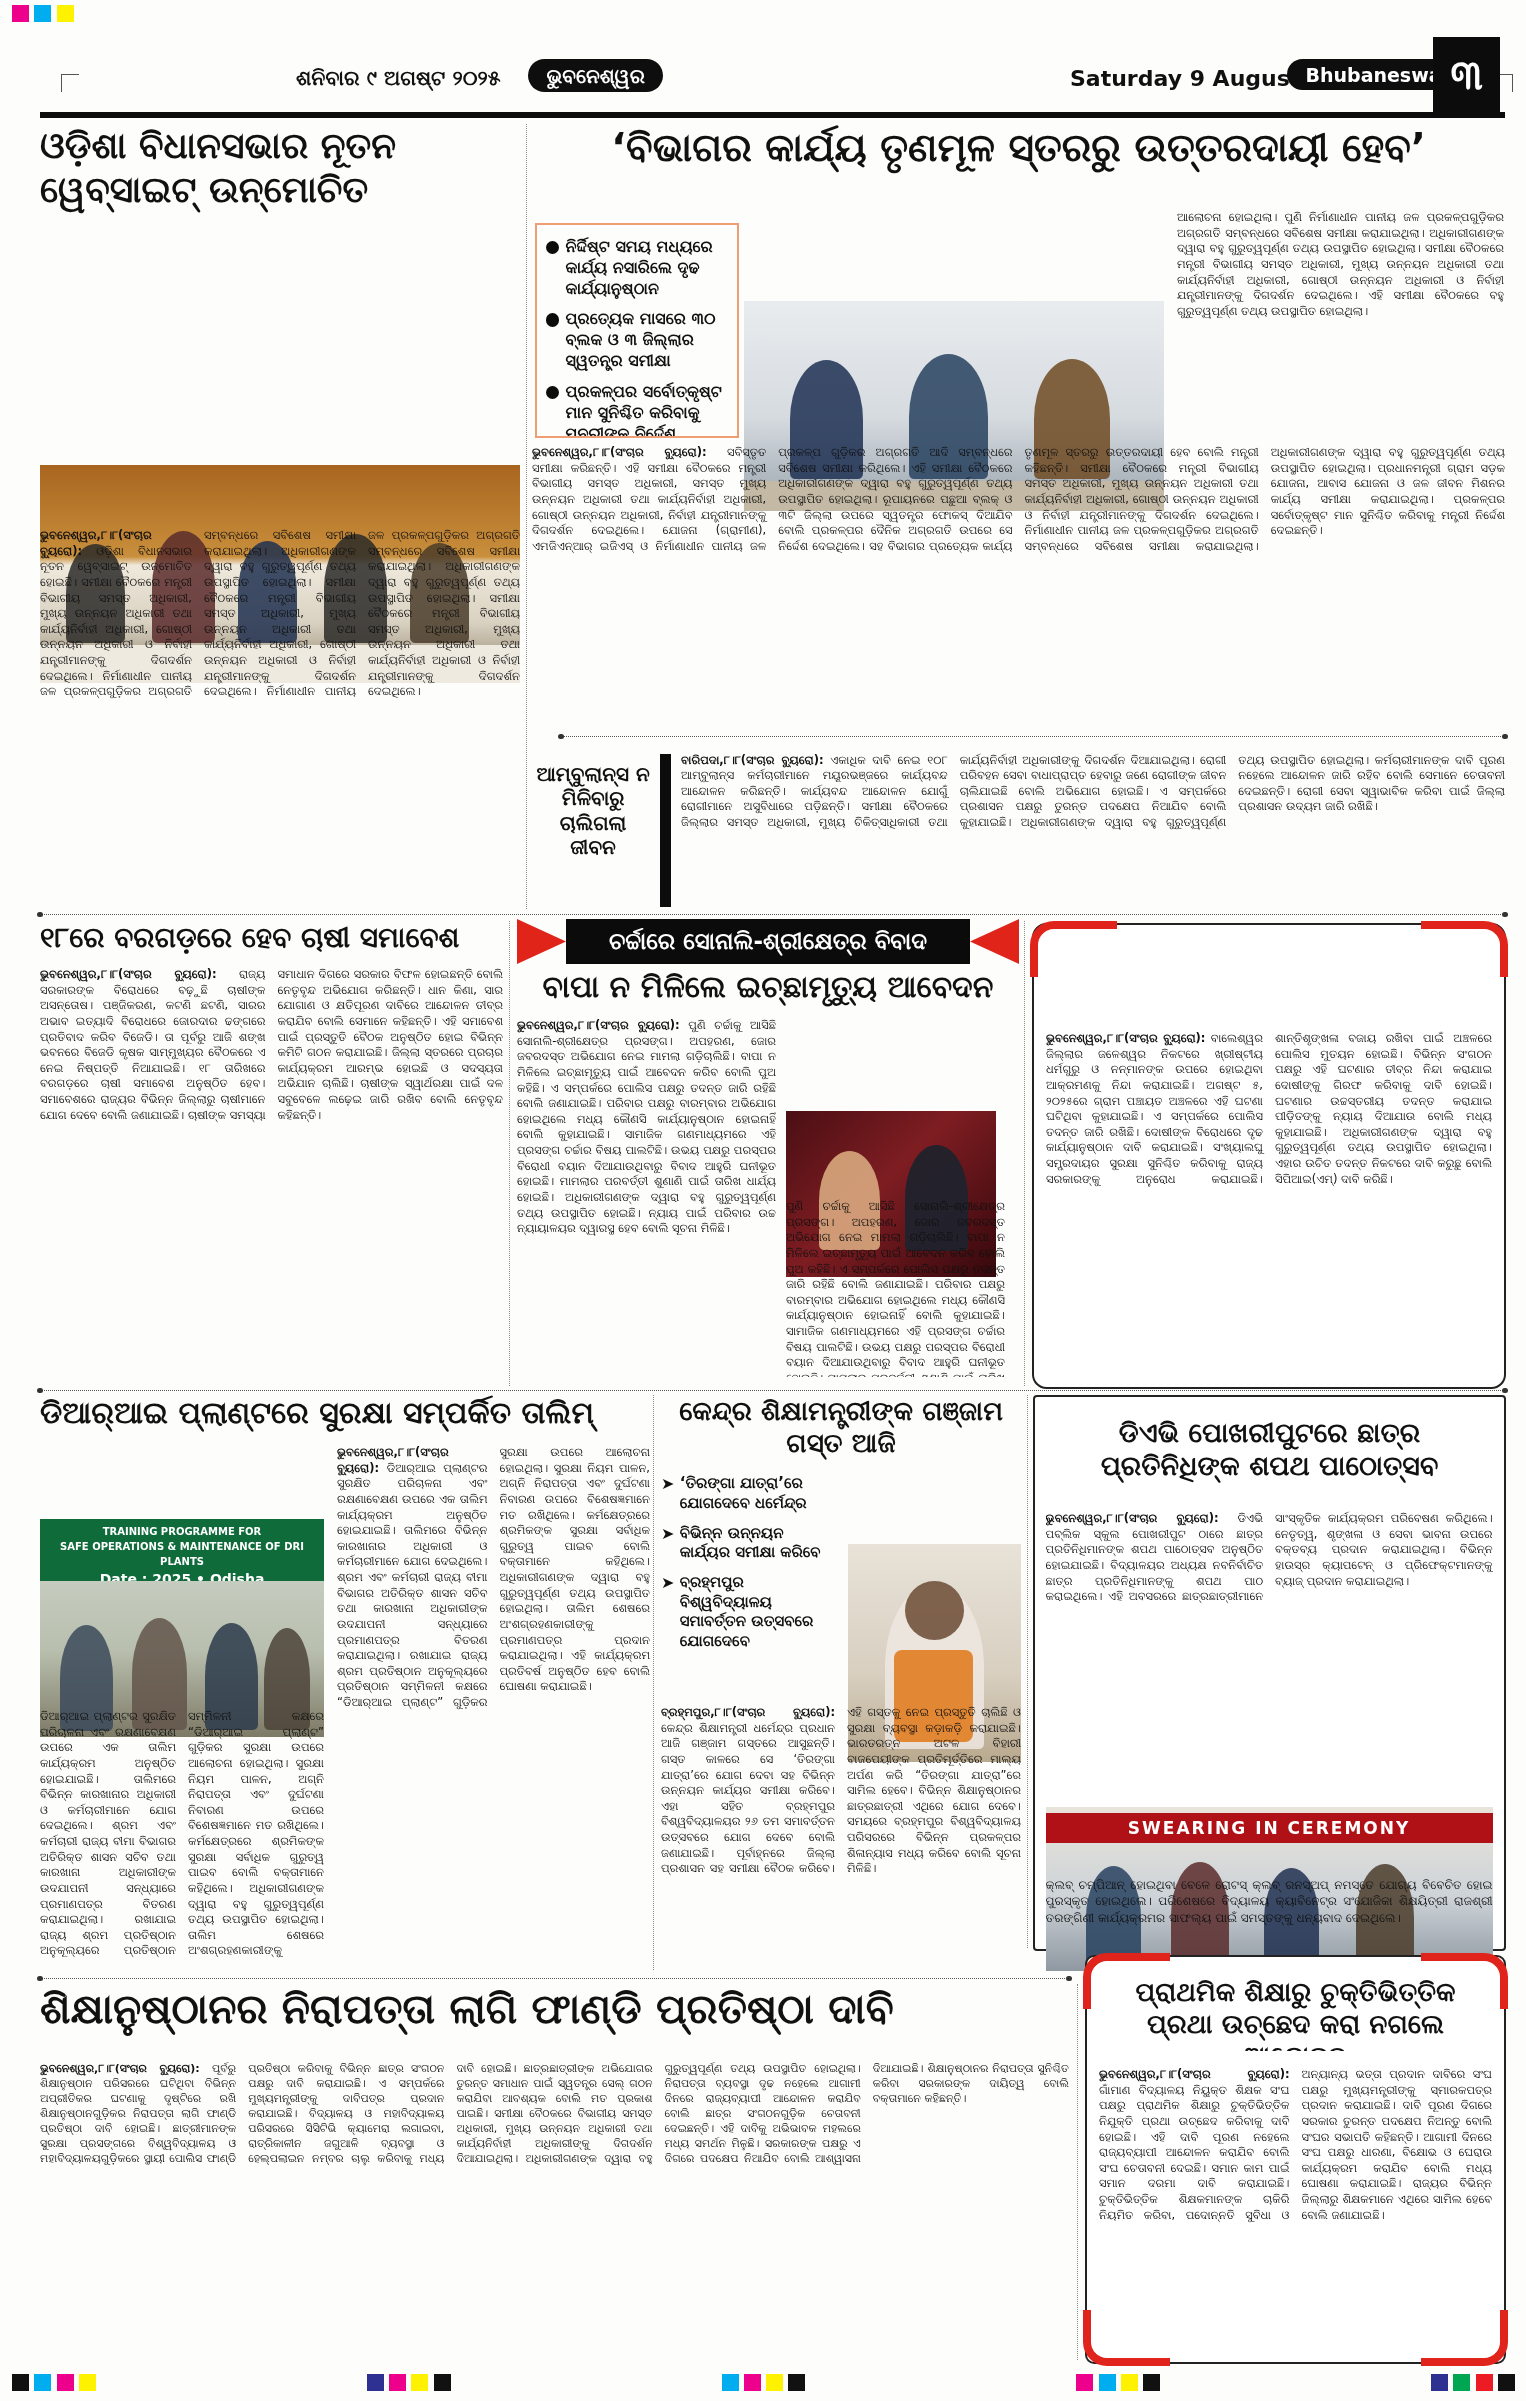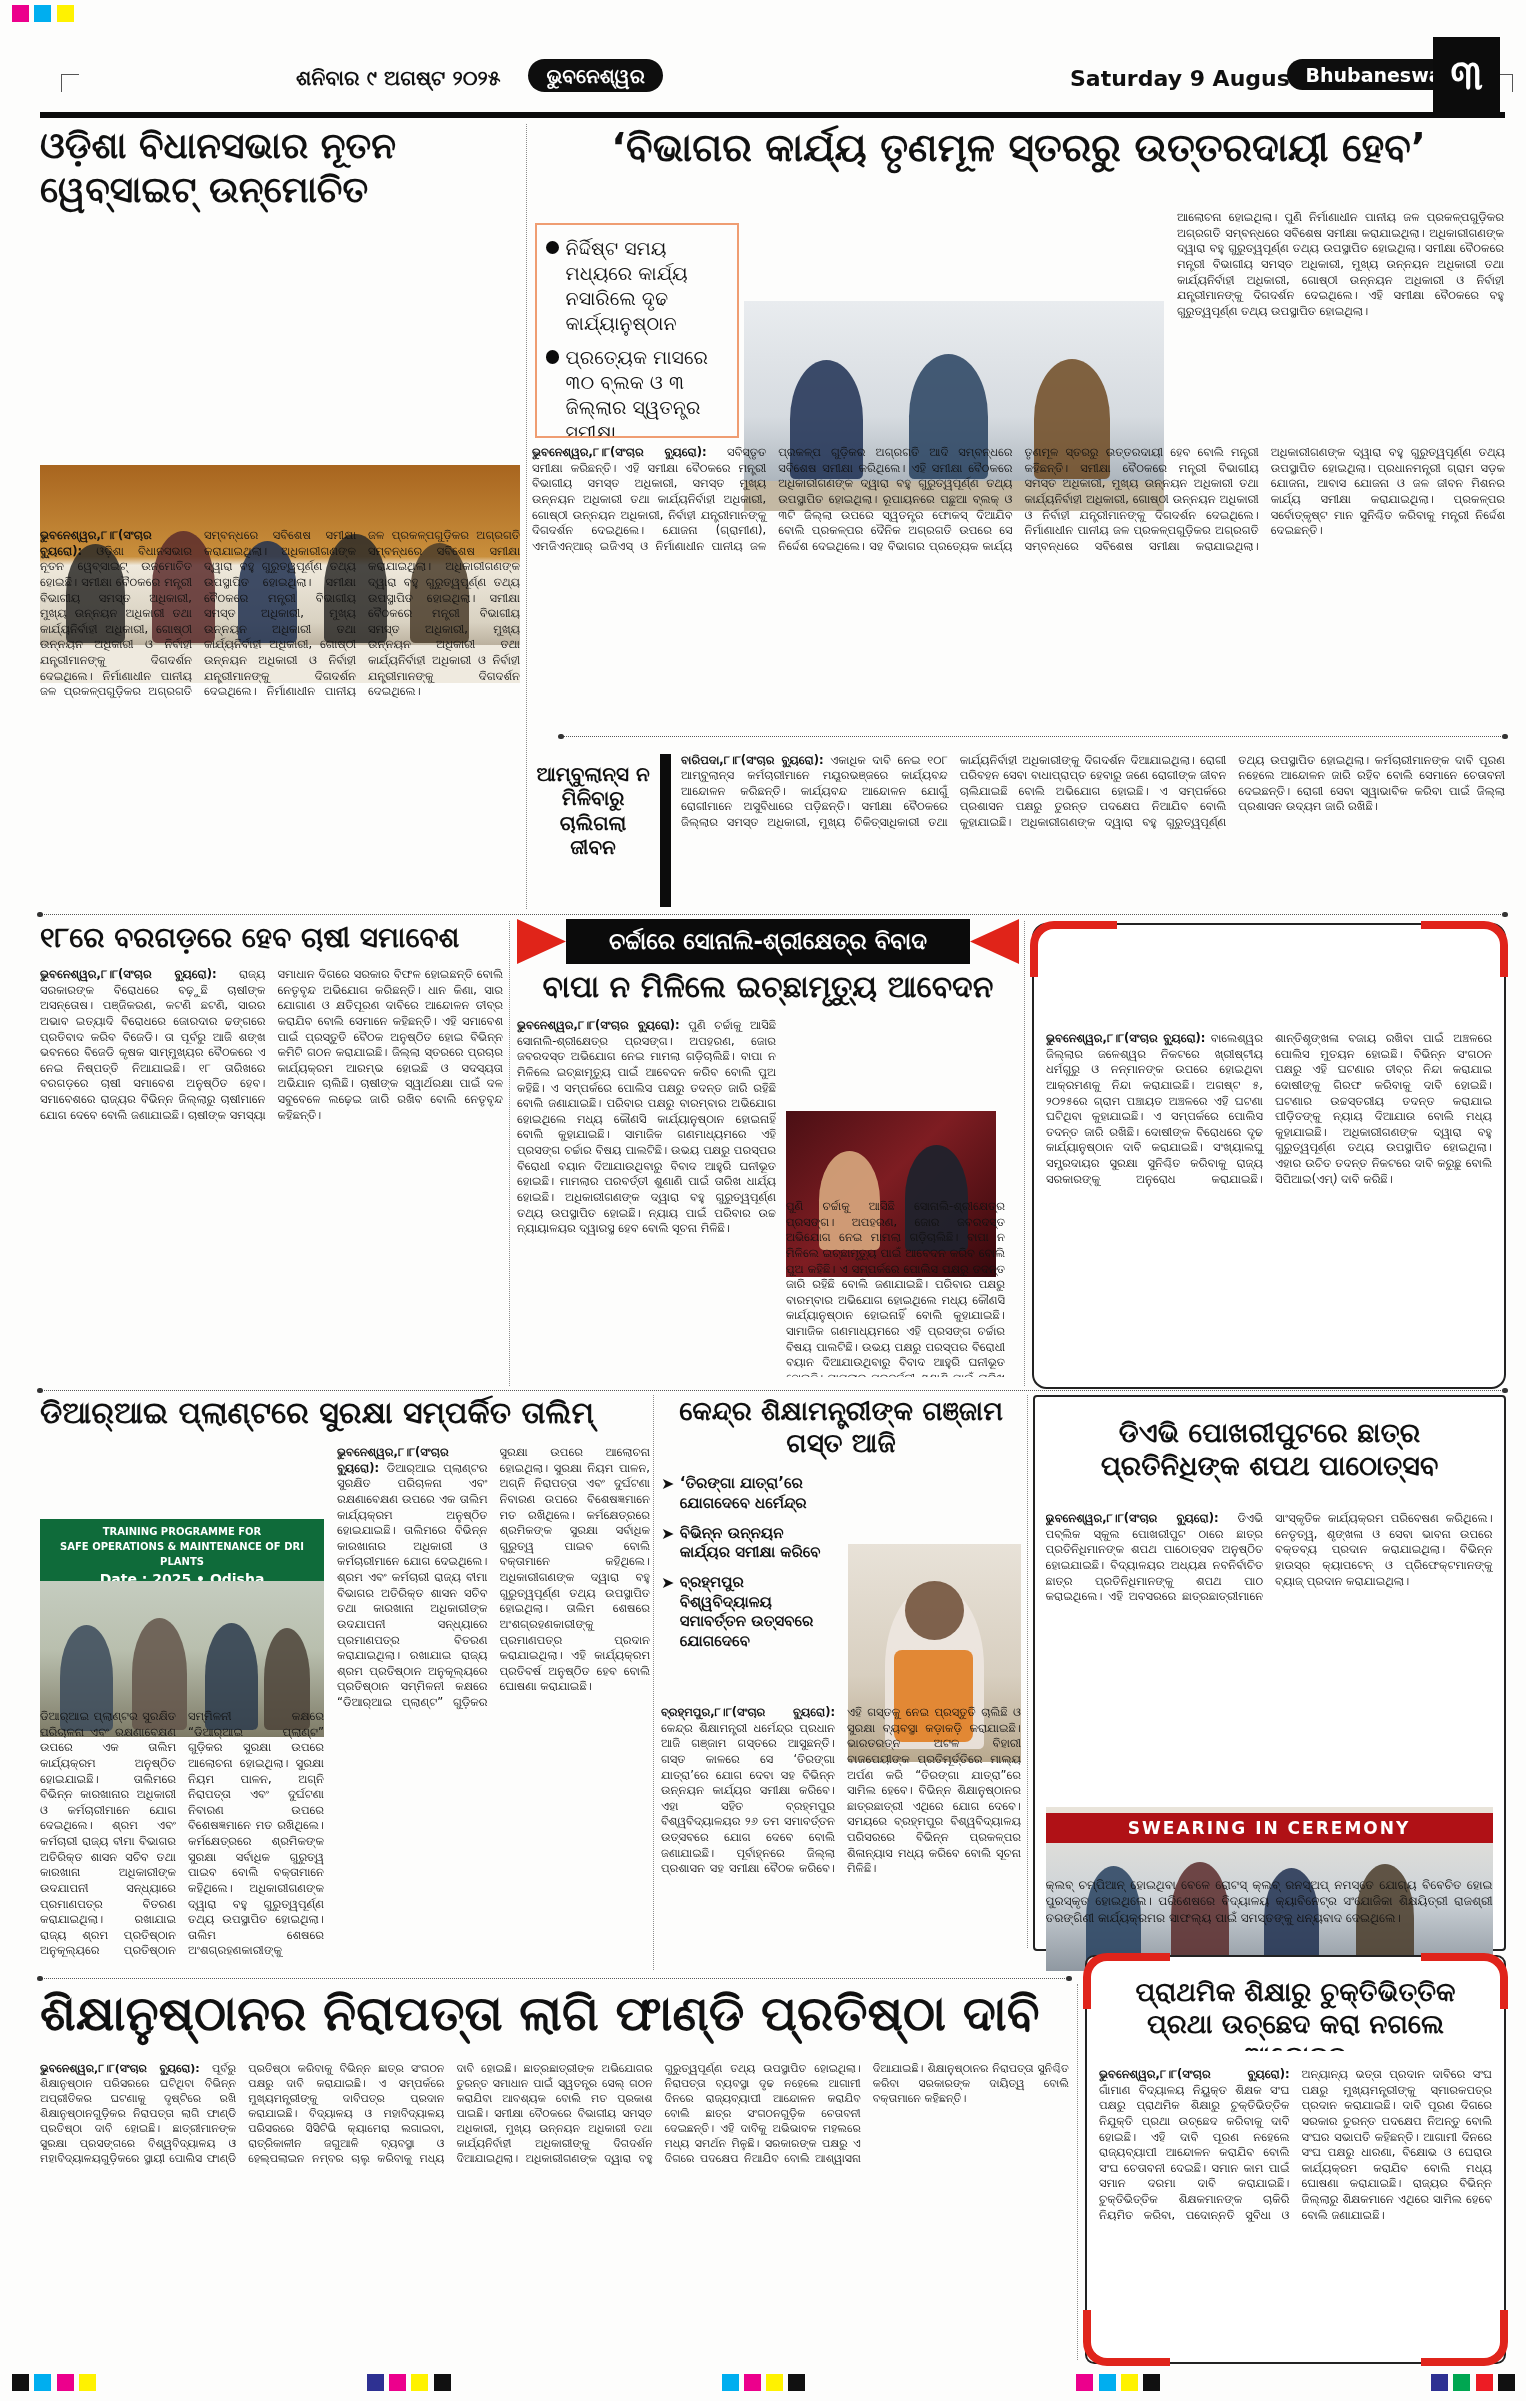--- a/index.html
+++ b/index.html
@@ -27,21 +27,21 @@
   .tri.r{clip-path:polygon(100% 0,0 50%,100% 100%)}
   .kicker-bar{flex:1;background:#0b0b0b;color:#fff;font-weight:bold;font-size:23px;
               display:flex;align-items:center;justify-content:center;overflow:hidden}
   .boxed{border:2px solid #222;border-radius:14.5px;background:#fff}
   .rc{position:absolute;width:79px;height:48px;border-color:#e0241b;border-style:solid}
   .rc.tl{top:-4px;left:-4px;border-width:8.6px 0 0 8.6px;border-top-left-radius:24px}
   .rc.tr{top:-4px;right:-4px;border-width:8.6px 8.6px 0 0;border-top-right-radius:24px}
   .rc.bl{bottom:-4px;left:-4px;border-width:0 0 8.6px 8.6px;border-bottom-left-radius:24px}
   .rc.br{bottom:-4px;right:-4px;border-width:0 8.6px 8.6px 0;border-bottom-right-radius:24px}
   .bullet-box{border:2px solid #ef9d72;padding:10.6px 9.2px;overflow:hidden}
-  .bullet-box .bi{font-size:19px;font-weight:normal;line-height:1.32;margin-bottom:9.2px;display:flex;gap:6.6px}
+  .bullet-box .bi{font-size:16px;font-weight:bold;line-height:1.32;margin-bottom:9.2px;display:flex;gap:6.6px}
   .bullet-box .dot{flex:0 0 auto;width:13.2px;height:13.2px;border-radius:50%;background:#0c0c0c;margin-top:5.3px}
   .arrow-li{font-size:15px;font-weight:bold;line-height:1.3;margin-bottom:10.6px;display:flex;gap:5.3px}
   .arrow-li .ar{flex:0 0 auto;font-size:16px}
   .sw{width:17px;height:17px;display:inline-block}
   .swgroup{display:flex;gap:5.3px}
   .ringmark{border:4px solid #e01120;border-radius:50%}
   .crop{border-left:1.3px solid #555;border-top:1.3px solid #555;width:17px;height:17px}
 </style>
 </head>
 <body>
@@ -220,21 +220,21 @@
       <div class="fig" style="left:125px;top:55px;width:58px;height:108px;background:#5a2c2c"></div>
       <div class="fig" style="left:218px;top:61px;width:55px;height:103px;background:#203050"></div>
       <div class="fig" style="left:310px;top:57px;width:58px;height:107px;background:#4a3c2a"></div>
     </div>
     <div class="bodytext abs" style="left:10.6px;top:480px;width:447px;height:63px;font-size:12px">କ୍ଲବ୍ ଚମ୍ପିଆନ୍ ହୋଇଥିବା ବେଳେ ରୋଟସ୍ କ୍ଲବ୍ ରନସ୍‌ଅପ୍ ନମସ୍ତେ ଯୋଗ୍ୟ ବିବେଚିତ ହୋଇ ପୁରସ୍କୃତ ହୋଇଥିଲେ। ପରିଶେଷରେ ବିଦ୍ୟାଳୟ କ୍ୟାବିନେଟ୍‌ର ସଂଯୋଜିକା ଶିକ୍ଷୟିତ୍ରୀ ରାଜଶ୍ରୀ ତରଙ୍ଗିଣୀ କାର୍ଯ୍ୟକ୍ରମର ସାଫଲ୍ୟ ପାଇଁ ସମସ୍ତଙ୍କୁ ଧନ୍ୟବାଦ ଦେଇଥିଲେ।</div>
   </div>
 
   <div class="abs hr-dot" style="left:40px;top:1978px;width:1029px"></div>
 
   <div class="abs" style="left:40px;top:1984px;width:1029px;height:379px">
-    <div class="headline" style="font-size:48px;height:67px;white-space:nowrap;overflow:hidden">ଶିକ୍ଷାନୁଷ୍ଠାନର ନିରାପତ୍ତା ଲାଗି ଫାଣ୍ଡି ପ୍ରତିଷ୍ଠା ଦାବି</div>
+    <div class="headline" style="font-size:41px;height:67px;white-space:nowrap;overflow:hidden">ଶିକ୍ଷାନୁଷ୍ଠାନର ନିରାପତ୍ତା ଲାଗି ଫାଣ୍ଡି ପ୍ରତିଷ୍ଠା ଦାବି</div>
     <div class="bodytext cols5 abs" style="left:0;top:78px;width:1029px;height:298px;font-size:11px">
       <span class="dateline">ଭୁବନେଶ୍ୱର,୮।୮(ସଂଚାର ବ୍ୟୁରୋ):</span><span> ପୂର୍ବରୁ ଶିକ୍ଷାନୁଷ୍ଠାନ ପରିସରରେ ଘଟିଥିବା ବିଭିନ୍ନ ଅପ୍ରୀତିକର ଘଟଣାକୁ ଦୃଷ୍ଟିରେ ରଖି ଶିକ୍ଷାନୁଷ୍ଠାନଗୁଡ଼ିକର ନିରାପତ୍ତା ଲାଗି ଫାଣ୍ଡି ପ୍ରତିଷ୍ଠା ଦାବି ହୋଇଛି। ଛାତ୍ରୀମାନଙ୍କ ସୁରକ୍ଷା ପ୍ରସଙ୍ଗରେ ବିଶ୍ୱବିଦ୍ୟାଳୟ ଓ ମହାବିଦ୍ୟାଳୟଗୁଡ଼ିକରେ ସ୍ଥାୟୀ ପୋଲିସ ଫାଣ୍ଡି ପ୍ରତିଷ୍ଠା କରିବାକୁ ବିଭିନ୍ନ ଛାତ୍ର ସଂଗଠନ ପକ୍ଷରୁ ଦାବି କରାଯାଇଛି। ଏ ସମ୍ପର୍କରେ ମୁଖ୍ୟମନ୍ତ୍ରୀଙ୍କୁ ଦାବିପତ୍ର ପ୍ରଦାନ କରାଯାଇଛି। ବିଦ୍ୟାଳୟ ଓ ମହାବିଦ୍ୟାଳୟ ପରିସରରେ ସିସିଟିଭି କ୍ୟାମେରା ଲଗାଇବା, ରାତ୍ରିକାଳୀନ ଜଗୁଆଳି ବ୍ୟବସ୍ଥା ଓ ହେଲ୍ପଲାଇନ ନମ୍ବର ଚାଲୁ କରିବାକୁ ମଧ୍ୟ ଦାବି ହୋଇଛି। ଛାତ୍ରଛାତ୍ରୀଙ୍କ ଅଭିଯୋଗର ତୁରନ୍ତ ସମାଧାନ ପାଇଁ ସ୍ୱତନ୍ତ୍ର ସେଲ୍ ଗଠନ କରାଯିବା ଆବଶ୍ୟକ ବୋଲି ମତ ପ୍ରକାଶ ପାଇଛି। ସମୀକ୍ଷା ବୈଠକରେ ବିଭାଗୀୟ ସମସ୍ତ ଅଧିକାରୀ, ମୁଖ୍ୟ ଉନ୍ନୟନ ଅଧିକାରୀ ତଥା କାର୍ଯ୍ୟନିର୍ବାହୀ ଅଧିକାରୀଙ୍କୁ ଦିଗଦର୍ଶନ ଦିଆଯାଇଥିଲା। ଅଧିକାରୀଗଣଙ୍କ ଦ୍ୱାରା ବହୁ ଗୁରୁତ୍ୱପୂର୍ଣ୍ଣ ତଥ୍ୟ ଉପସ୍ଥାପିତ ହୋଇଥିଲା। ନିରାପତ୍ତା ବ୍ୟବସ୍ଥା ଦୃଢ ନହେଲେ ଆଗାମୀ ଦିନରେ ରାଜ୍ୟବ୍ୟାପୀ ଆନ୍ଦୋଳନ କରାଯିବ ବୋଲି ଛାତ୍ର ସଂଗଠନଗୁଡ଼ିକ ଚେତାବନୀ ଦେଇଛନ୍ତି। ଏହି ଦାବିକୁ ଅଭିଭାବକ ମହଲରେ ମଧ୍ୟ ସମର୍ଥନ ମିଳୁଛି। ସରକାରଙ୍କ ପକ୍ଷରୁ ଏ ଦିଗରେ ପଦକ୍ଷେପ ନିଆଯିବ ବୋଲି ଆଶ୍ୱାସନା ଦିଆଯାଇଛି। ଶିକ୍ଷାନୁଷ୍ଠାନର ନିରାପତ୍ତା ସୁନିଶ୍ଚିତ କରିବା ସରକାରଙ୍କ ଦାୟିତ୍ୱ ବୋଲି ବକ୍ତାମାନେ କହିଛନ୍ତି।</span>
     </div>
   </div>
   <div class="abs vsep" style="left:1077px;top:1984px;height:376px"></div>
 
   <div class="abs boxed" style="left:1085px;top:1955px;width:417px;height:405px;border-radius:9.2px">
     <div class="rc tl"></div>
     <div class="rc tr"></div>
     <div class="rc bl"></div>

